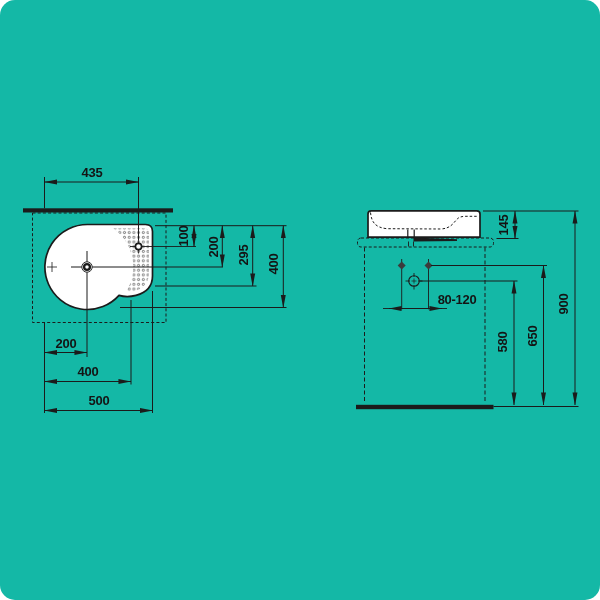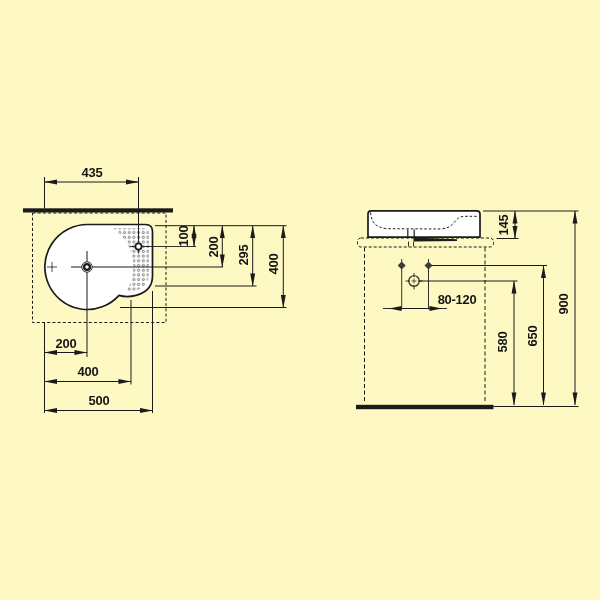--- a/index.html
+++ b/index.html
@@ -1,21 +1,22 @@
 <!DOCTYPE html>
 <html><head>
 <meta charset="utf-8">
 <style>
   html,body{margin:0;padding:0;background:#ffffff;}
   .canvas{
     position:relative;
     width:600px;height:600px;
-    background:#fef9c3;
+    background:#14b8a6;
     font-family:"Liberation Sans", sans-serif;
     overflow:hidden;
+    border-radius:15px;
   }
   .canvas svg{position:absolute;left:0;top:0;}
   .dim-label{
     position:absolute;
     font-weight:bold;
     font-size:13.5px;
     line-height:1;
     color:#141414;
     white-space:nowrap;
     letter-spacing:-0.3px;

